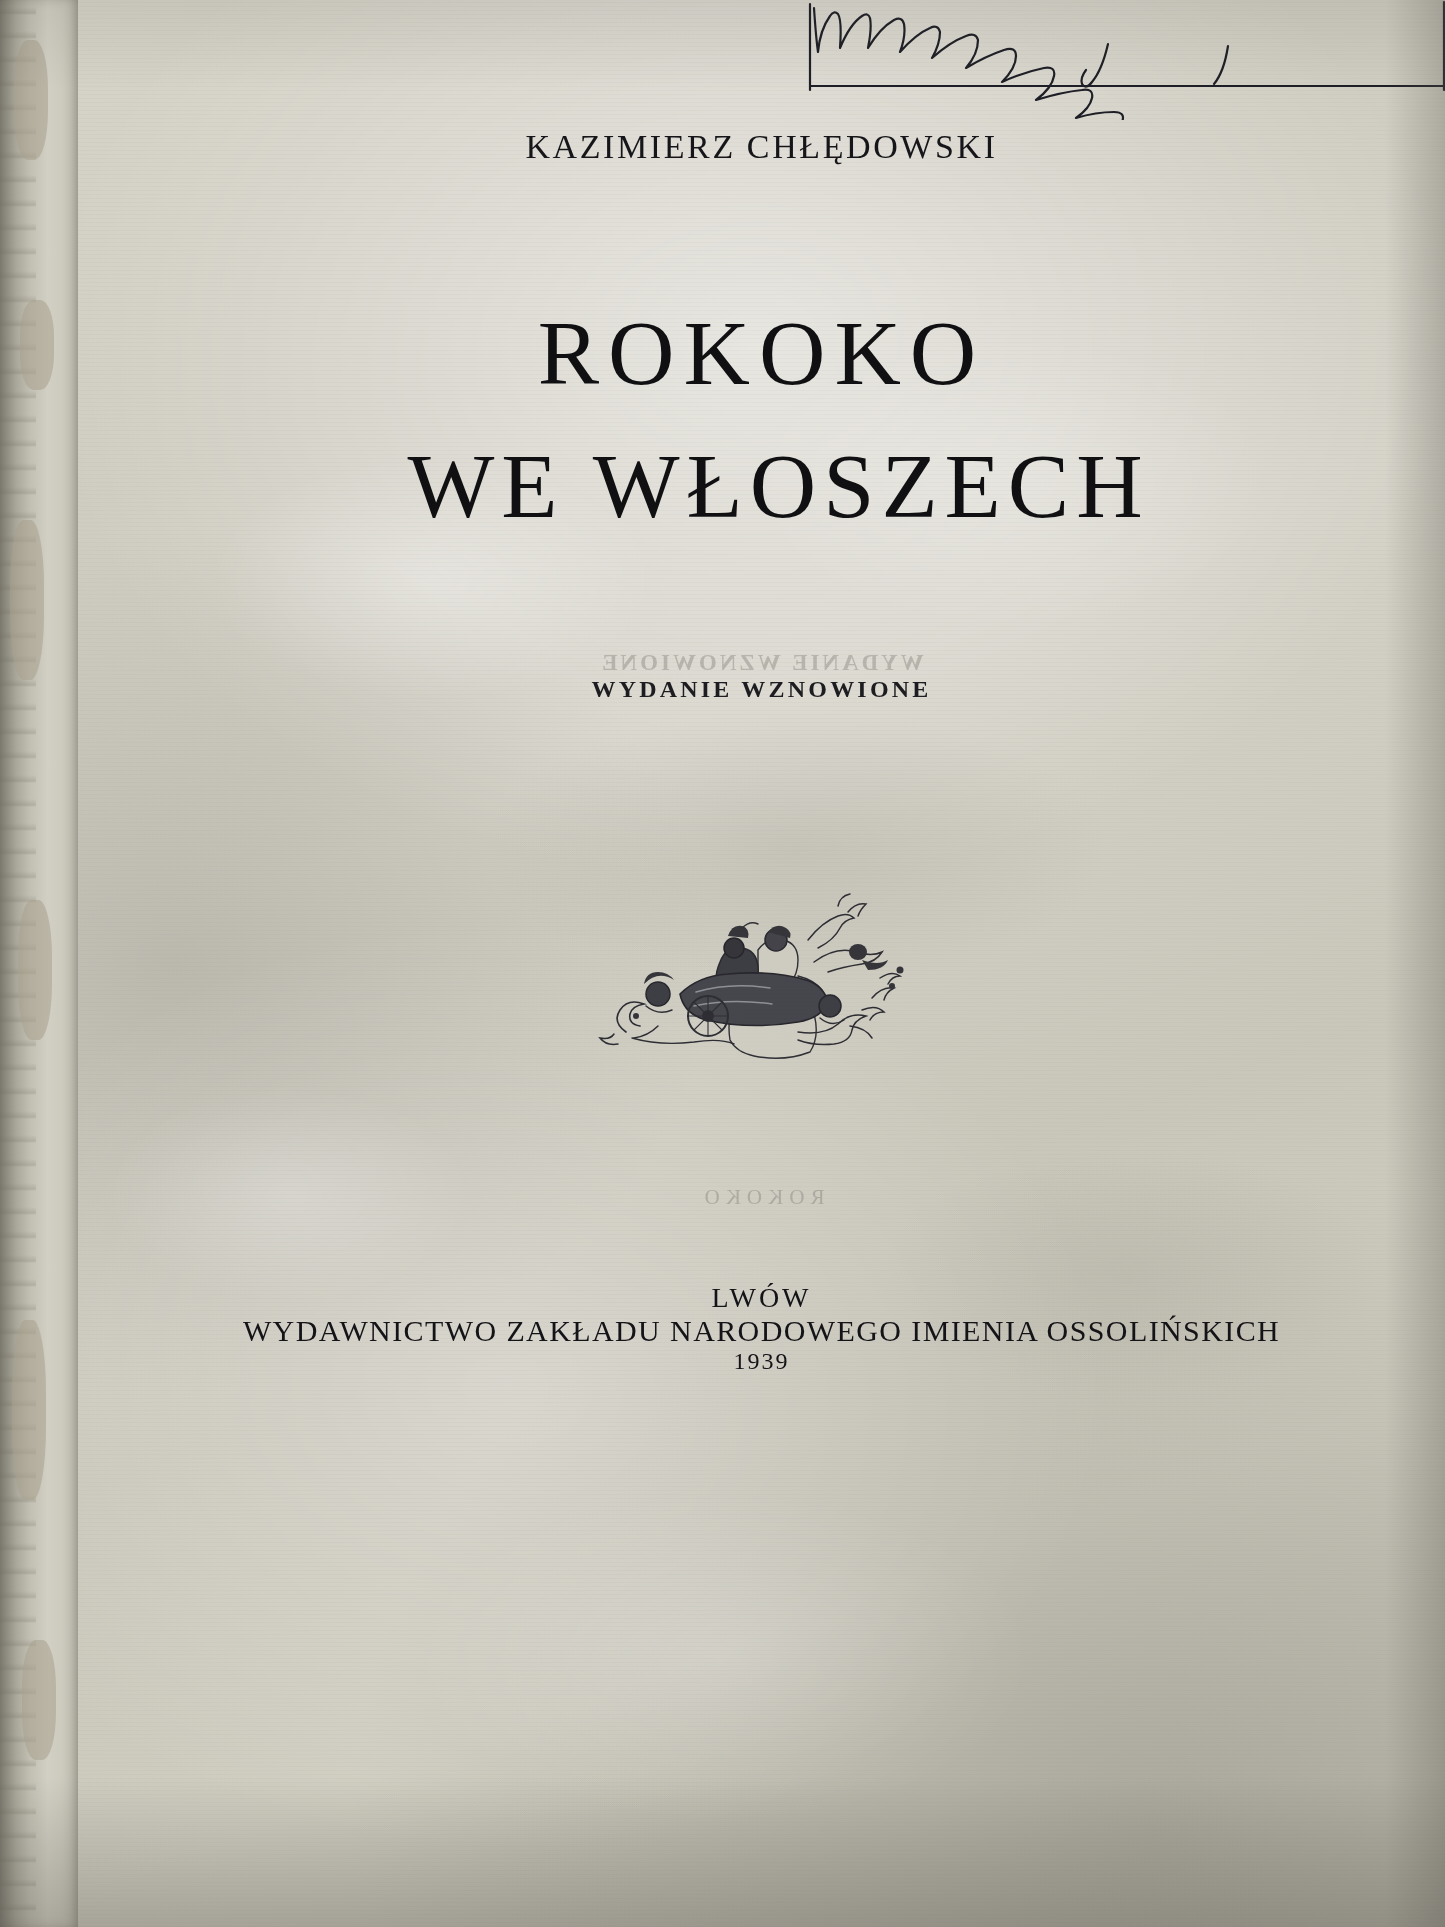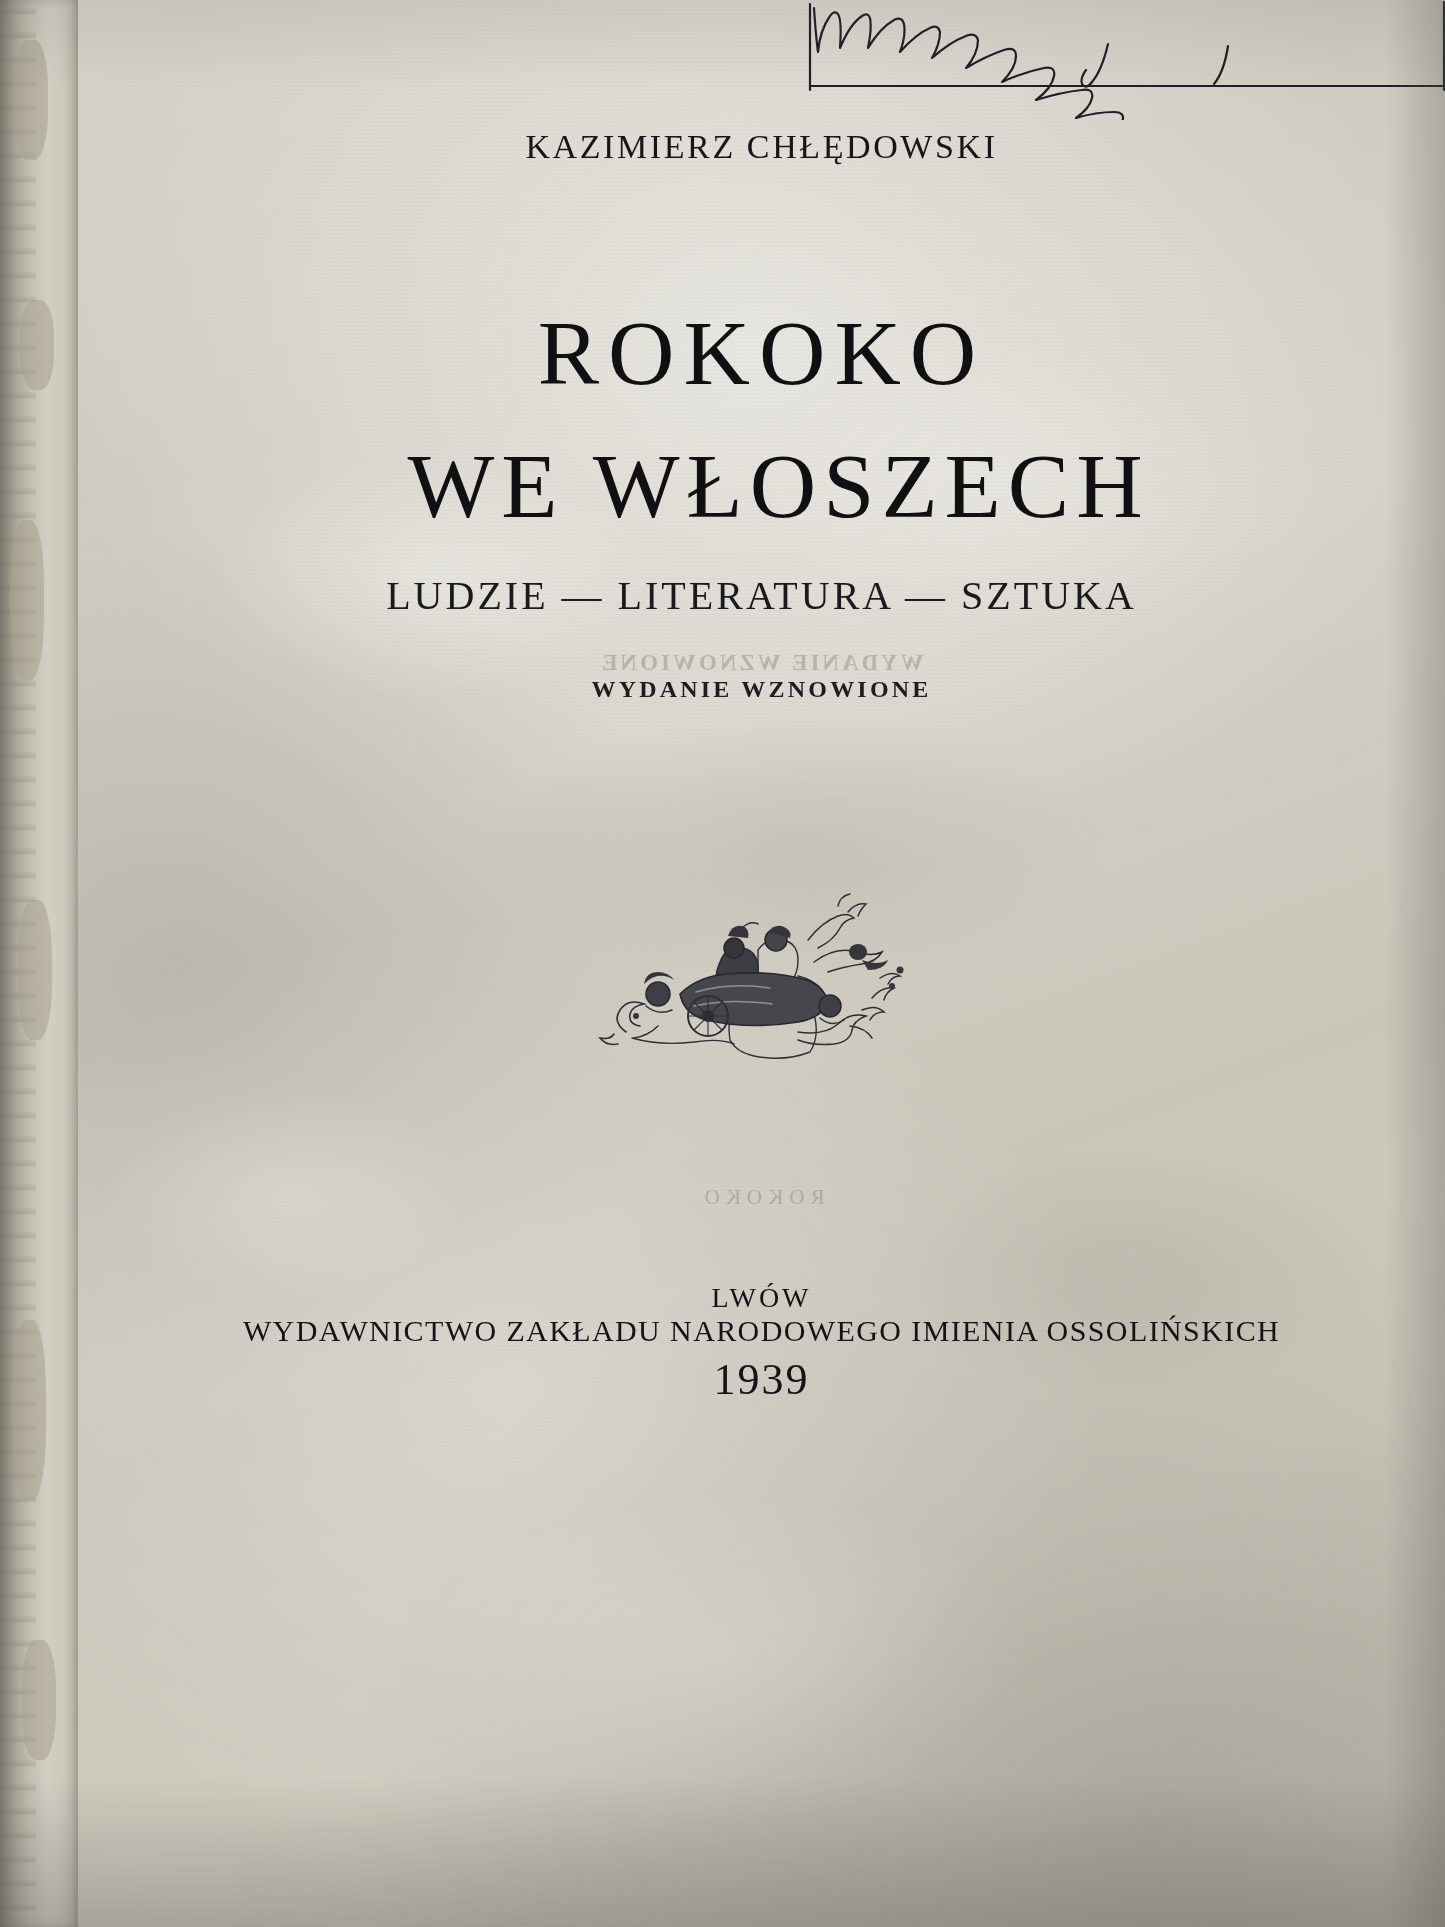--- a/index.html
+++ b/index.html
@@ -190,22 +190,21 @@
   }
   .imprint .city {
     font-size: 28px;
     letter-spacing: 3px;
   }
   .imprint .publisher {
     font-size: 30px;
     letter-spacing: 1.4px;
   }
   .imprint .year {
-    margin-top: 6px;
-    font-size: 44px;
+    font-size: 24px;
     letter-spacing: 2px;
   }
 
   
   .signature {
     position: absolute;
     top: 0px;
     left: 730px;
     width: 640px;
     height: 120px;
@@ -259,21 +258,20 @@
     <div class="showthrough st1">WYDANIE WZNOWIONE</div>
     <div class="showthrough st2">ROKOKO</div>
 
     <div class="author">KAZIMIERZ CHŁĘDOWSKI</div>
 
     <div class="maintitle">
       <span class="l1">ROKOKO</span>
       <span class="l2">WE WŁOSZECH</span>
     </div>
 
-    <div class="subtitle">LUDZIE — LITERATURA — SZTUKA</div>
 
     <div class="edition">WYDANIE WZNOWIONE</div>
 
     <div class="vignette-wrap">
       <svg class="vignette" viewBox="0 0 400 210">
         <g fill="none" stroke="#23232a" stroke-width="1.5" stroke-linecap="round">
 
           <path d="M246 74 q14 -18 30 -24 q10 -4 16 2 q-10 2 -14 10 q-6 12 -22 20"></path>
           <path d="M286 46 q8 -10 18 -8 q-6 6 -8 12"></path>
           <path d="M276 40 q2 -10 12 -12"></path>

